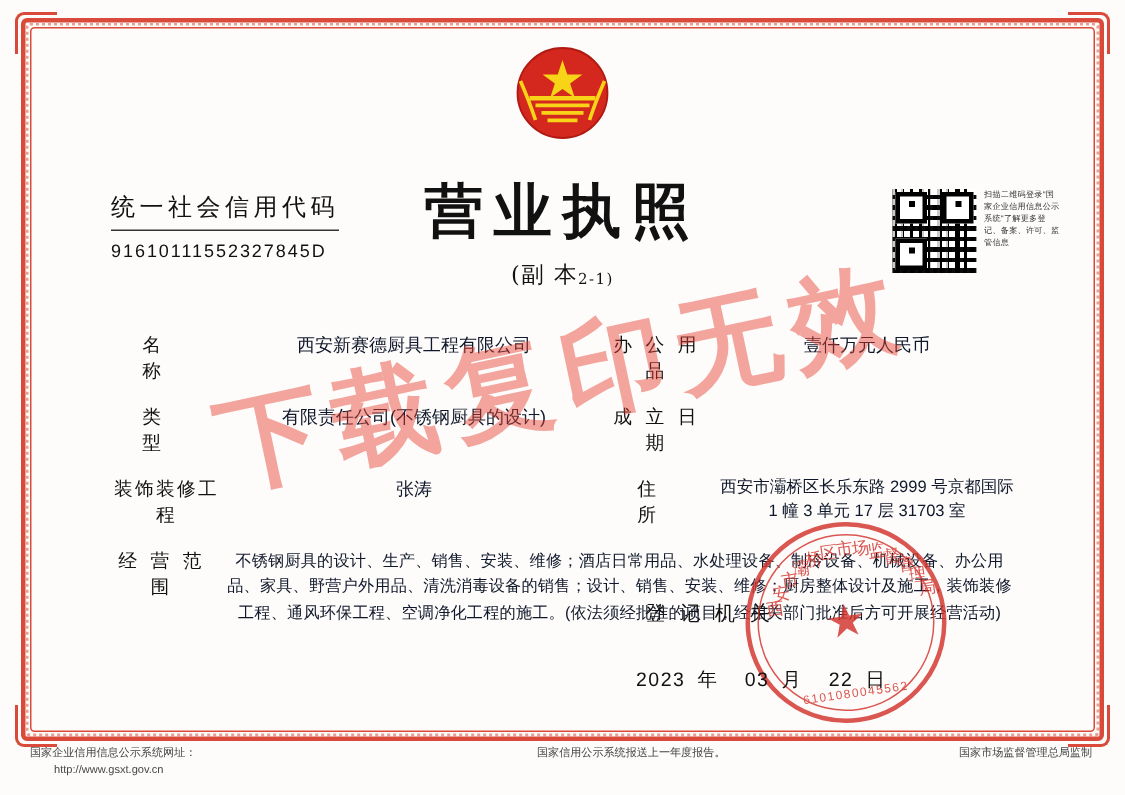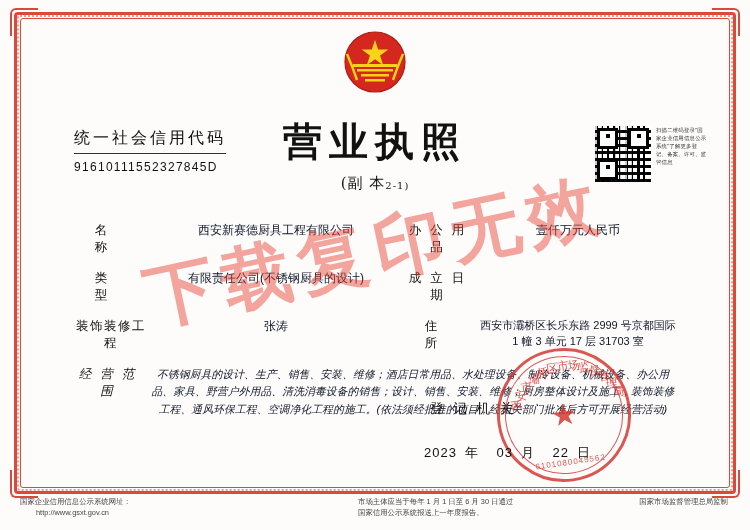--- a/index.html
+++ b/index.html
@@ -210,21 +210,21 @@
     font-size: 12px;
     line-height: 1.45;
     flex: 1;
   }
   .val.small { font-size: 11px; }
   .scope .val {
     font-size: 10.8px;
     line-height: 1.62;
     letter-spacing: .1px;
   }
-  .scope { margin-top: 12px; font-style: italic; }
+  .scope { margin-top: 12px; }
   .scope .col-left { width: 100%; }
 
   
   .authority {
     position: absolute;
     left: 430px;
     top: 400px;
     font-size: 13.5px;
     letter-spacing: 3px;
     color: #111;
@@ -463,21 +463,20 @@
   </div>
 
   <div class="watermark">下载复印无效</div>
 
   <div class="footer">
     <div class="left">
       <div>国家企业信用信息公示系统网址：</div>
       <div class="url">http://www.gsxt.gov.cn</div>
     </div>
     <div class="center">
-      <div>市场主体应当于每年 1 月 1 日至 6 月 30 日通过</div>
       <div>国家信用公示系统报送上一年度报告。</div>
     </div>
     <div class="right">
       <div>国家市场监督管理总局监制</div>
     </div>
   </div>
 
 </div>
 
 </body></html>

